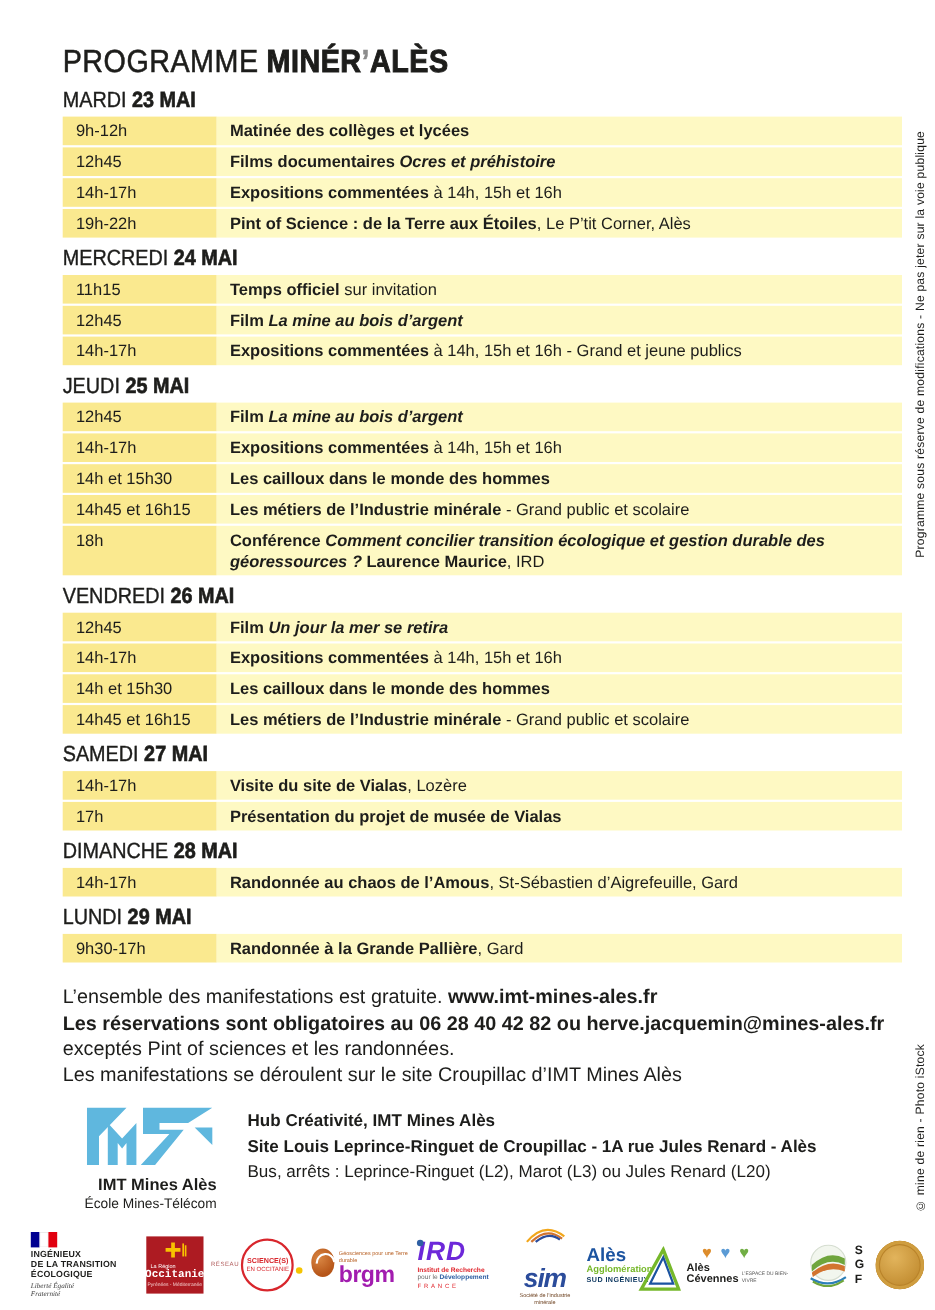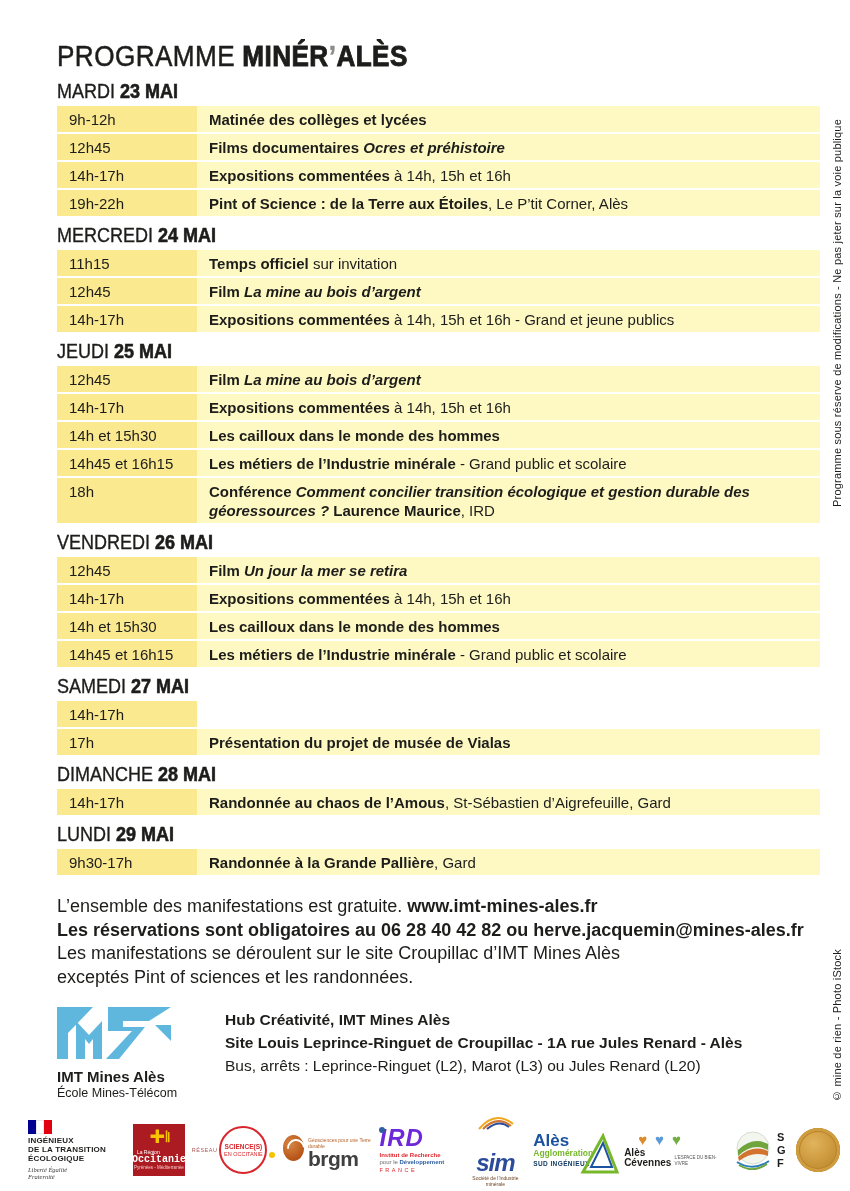--- a/index.html
+++ b/index.html
@@ -24,21 +24,21 @@
   .s-b{font-weight:700;}
   .s-r{font-weight:400;}
   .s-bi{font-weight:700;font-style:italic;}
 
   
   .footer-note{margin-top:20px;font-size:18px;}
   .f-line{margin:0;line-height:23.5px;}
 
   
   .venue{margin-top:16px;display:flex;gap:28px;align-items:flex-start;}
-  .imt-block{width:140px;flex:0 0 140px;}
+  .imt-block{width:140px;flex:0 0 140px;text-align:right;}
   .imt-name{font-weight:700;font-size:15px;margin-top:5px;}
   .imt-sub{font-size:12.5px;margin-top:1px;}
   .venue-address{padding-top:3px;font-size:15.5px;}
   .v-line{margin:0;line-height:23px;}
 
   
   .vnote{position:absolute;right:3px;width:20px;writing-mode:vertical-rl;transform:rotate(180deg);font-size:11px;letter-spacing:.2px;display:flex;align-items:center;justify-content:center;color:#1d1d1b;}
   .vnote-top{top:112px;height:402px;}
   .vnote-bottom{top:933px;height:186px;}
 
@@ -67,21 +67,21 @@
   .so-circle{width:48px;height:48px;border:2.5px solid #D8262C;border-radius:50%;box-sizing:border-box;display:flex;flex-direction:column;align-items:center;justify-content:center;color:#D8262C;}
   .so-l1{font-size:6.5px;font-weight:700;line-height:8px;}
   .so-l2{font-size:5.5px;line-height:7px;}
   .so-dot{width:6px;height:6px;border-radius:50%;background:#F5C400;margin-left:2px;margin-top:10px;}
 
   
   .p-brgm{width:92px;display:flex;align-items:flex-start;gap:4px;}
   .brgm-ball{position:relative;width:26px;height:26px;border-radius:50%;background:radial-gradient(circle at 35% 35%, #D98643, #B65518 70%);margin-top:4px;}
   .brgm-ball::after{content:"";position:absolute;left:4px;top:4px;width:14px;height:14px;border:2px solid #fff;border-radius:50%;border-bottom-color:transparent;border-right-color:transparent;transform:rotate(40deg);}
   .brgm-tag{font-size:5px;color:#B86125;line-height:6px;margin-top:6px;}
-  .brgm-name{font-size:21px;font-weight:700;color:#404040;line-height:20px;letter-spacing:-.5px;}
+  .brgm-name{font-size:21px;font-weight:700;color:#a21caf;line-height:20px;letter-spacing:-.5px;}
 
   
   .p-ird{width:78px;text-align:left;}
   .ird-name{position:relative;display:inline-block;font-size:24px;line-height:22px;font-weight:700;font-style:italic;color:#6d28d9;letter-spacing:1px;}
   .ird-dot{position:absolute;left:-1px;top:0;width:6px;height:6px;border-radius:50%;background:#2E5FA3;}
   .ird-l1{font-size:6px;font-weight:700;color:#E0272E;line-height:7px;margin-top:2px;}
   .ird-l2{font-size:6px;color:#6b6b6b;line-height:7px;}
   .ird-l2 .dev{color:#2E5FA3;font-weight:700;}
   .ird-country{font-size:5.5px;letter-spacing:2.5px;color:#E0272E;margin-top:1px;}
 
@@ -202,20 +202,21 @@
           </div>
           <div class="row">
             <div class="row-time">14h45 et 16h15</div>
             <div class="row-desc"><span class="s-b">Les métiers de l’Industrie minérale </span><span class="s-r">- Grand public et scolaire</span></div>
           </div>
         </section>
         <section class="day">
           <h2 class="day-header"><span class="condensed"><span class="d-name">SAMEDI</span><span class="d-date"> 27 MAI</span></span></h2>
           <div class="row">
             <div class="row-time">14h-17h</div>
+            <div class="row-desc"><span class="s-b">Visite du site de Vialas</span><span class="s-r">, Lozère</span></div>
           </div>
           <div class="row">
             <div class="row-time">17h</div>
             <div class="row-desc"><span class="s-b">Présentation du projet de musée de Vialas</span></div>
           </div>
         </section>
         <section class="day">
           <h2 class="day-header"><span class="condensed"><span class="d-name">DIMANCHE</span><span class="d-date"> 28 MAI</span></span></h2>
           <div class="row">
             <div class="row-time">14h-17h</div>
@@ -227,22 +228,22 @@
           <div class="row">
             <div class="row-time">9h30-17h</div>
             <div class="row-desc"><span class="s-b">Randonnée à la Grande Pallière</span><span class="s-r">, Gard</span></div>
           </div>
         </section>
       </div>
 
     <div class="footer-note">
         <p class="f-line"><span class="s-r">L’ensemble des manifestations est gratuite. </span><span class="s-b">www.imt-mines-ales.fr</span></p>
         <p class="f-line"><span class="s-b">Les réservations sont obligatoires au 06 28 40 42 82 ou herve.jacquemin@mines-ales.fr</span></p>
+        <p class="f-line"><span class="s-r">exceptés Pint of sciences et les randonnées.</span></p>
         <p class="f-line"><span class="s-r">Les manifestations se déroulent sur le site Croupillac d’IMT Mines Alès</span></p>
-        <p class="f-line"><span class="s-r">exceptés Pint of sciences et les randonnées.</span></p>
       </div>
 
     <div class="venue">
       <div class="imt-block">
         <svg width="118" height="54" viewBox="0 0 118 54">
           <g fill="#5FB7DE">
             <polygon points="0,2 36,2 11,28 11,54 0,54"></polygon>
             <polygon points="19,54 19,16 32,30 45,16 45,54 36,54 36,34 32,39 28,34 28,54"></polygon>
             <polygon points="51,2 114,2 92,16 66,16 66,22 88,22 62,54 49,54 75,26 51,26"></polygon>
             <polygon points="98,20 114,20 114,36"></polygon>

